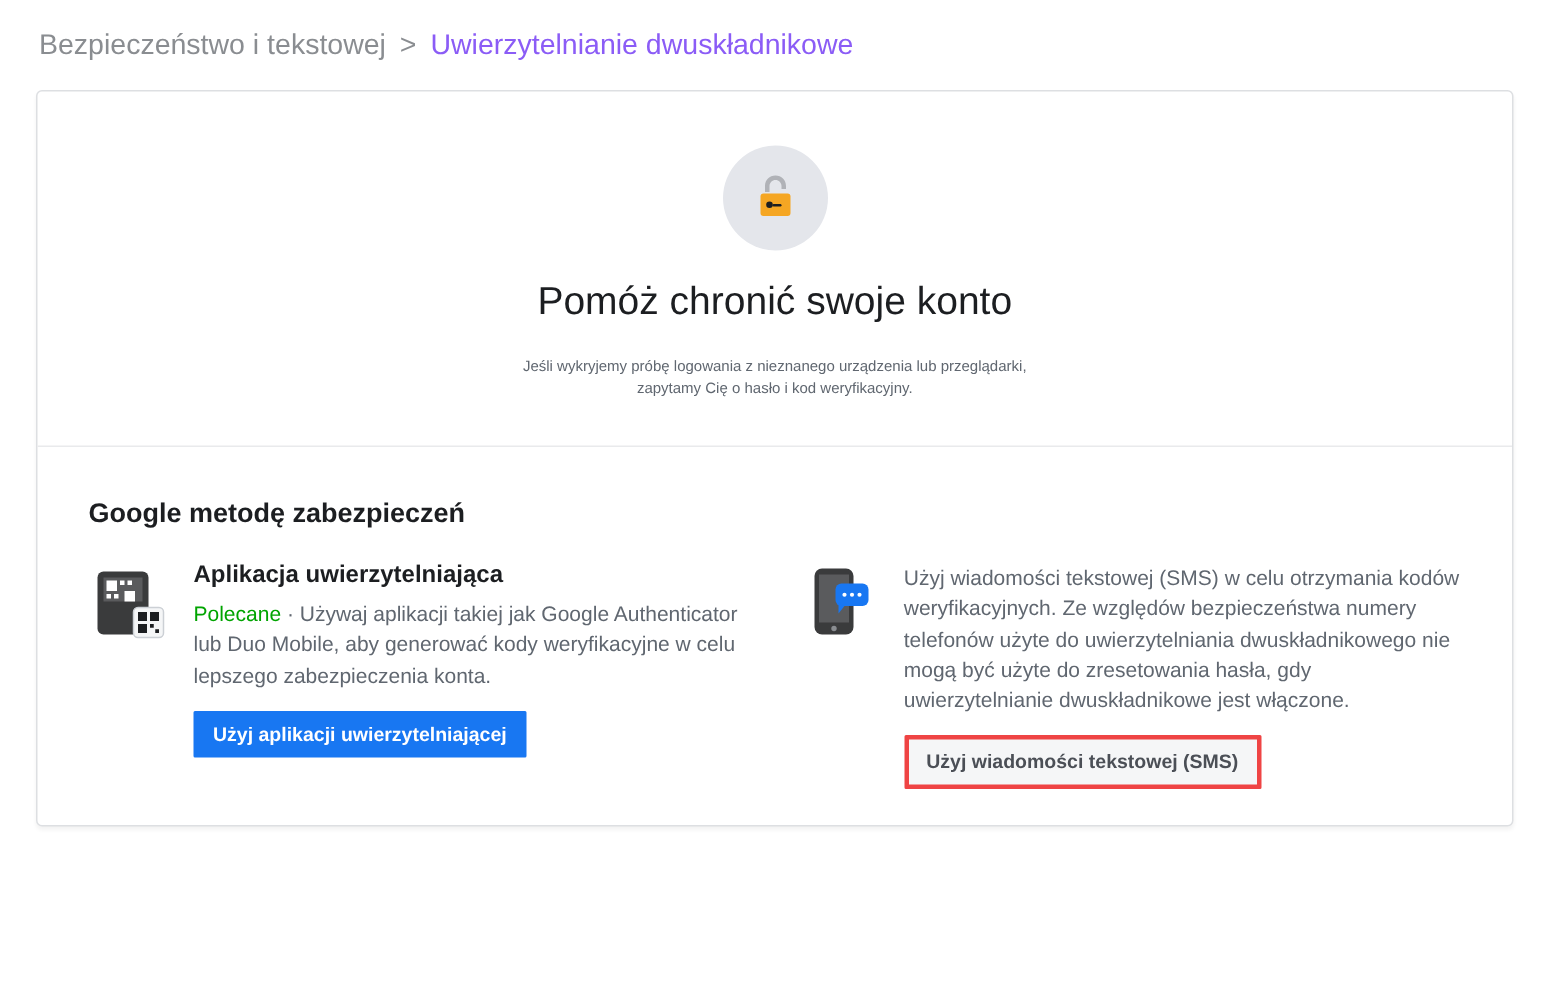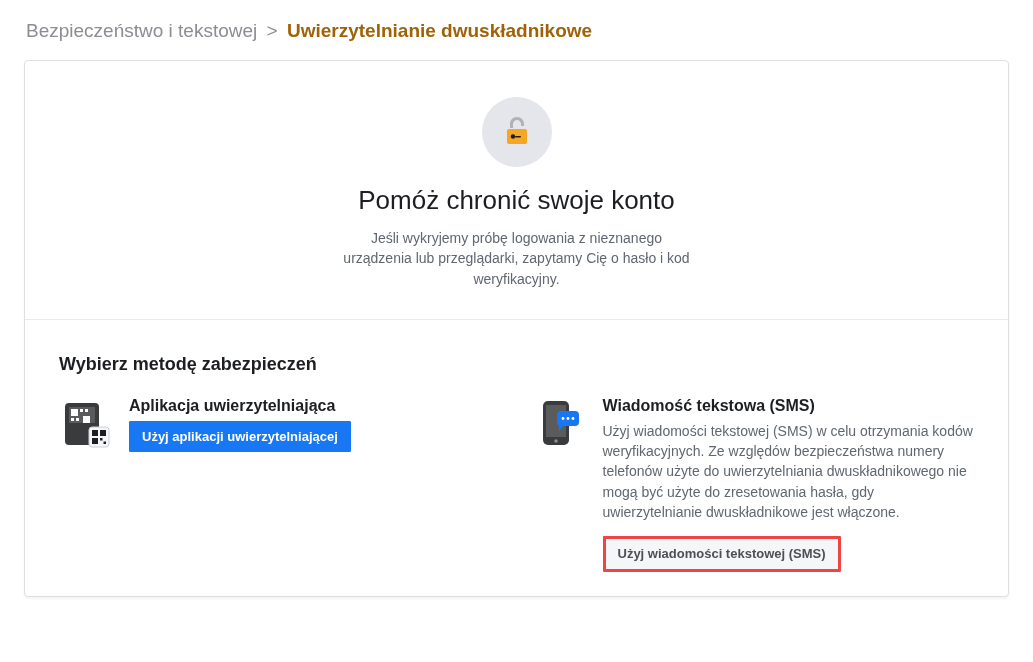--- a/index.html
+++ b/index.html
@@ -10,21 +10,21 @@
       height: 662px;
       padding: 10px 24px;
       color: #1c1e21;
     }
     .breadcrumb {
       font-size: 19px;
       color: #8a8d91;
       margin: 10px 0 18px 2px;
       font-weight: 400;
     }
-    .breadcrumb .current { color: #a16207; font-weight: 700; }
+    .breadcrumb .current { color: #8b5cf6; font-weight: 400; }
     .sep { color: #8a8d91; margin: 0 4px; }
 
     .card {
       border: 1px solid #dddfe2;
       border-radius: 4px;
       background: #fff;
       box-shadow: 0 2px 3px rgba(0,0,0,0.05);
     }
 
     .hero {
@@ -32,22 +32,22 @@
       padding: 36px 120px 30px;
       border-bottom: 1px solid #e9eaec;
     }
     .lock-circle {
       width: 70px; height: 70px;
       border-radius: 50%;
       background: #e4e6eb;
       margin: 0 auto 18px;
       display: flex; align-items: center; justify-content: center;
     }
-    .h-title { font-size: 26px; font-weight: 400; color: #1c1e21; margin-bottom: 12px; }
-    .h-desc  { font-size: 14px; color: #606770; line-height: 1.45; max-width: 360px; margin: 0 auto; }
+    .h-title { font-size: 26px; font-weight: 400; color: #1c1e21; margin-bottom: 22px; }
+    .h-desc  { font-size: 10px; color: #606770; line-height: 1.45; max-width: 360px; margin: 0 auto; }
 
     .methods { padding: 34px 34px 24px; }
     .m-heading { font-size: 18px; font-weight: 700; color: #1c1e21; margin-bottom: 22px; }
     .cols { display: flex; gap: 32px; }
     .col { flex: 1; display: flex; gap: 18px; align-items: flex-start; }
 
     .icon-slot {
       width: 52px; height: 52px;
       flex: 0 0 52px;
       display: flex; align-items: center; justify-content: center;
@@ -95,21 +95,21 @@
         <rect x="7" y="14" width="20" height="15" rx="2" fill="#f5a623"></rect>
         <circle cx="13" cy="21.5" r="2.2" fill="#1c1e21"></circle>
         <rect x="15" y="21" width="6" height="1.6" rx="0.8" fill="#1c1e21"></rect>
       </svg>
     </div>
     <div class="h-title">Pomóż chronić swoje konto</div>
     <div class="h-desc">Jeśli wykryjemy próbę logowania z nieznanego urządzenia lub przeglądarki, zapytamy Cię o hasło i kod weryfikacyjny.</div>
   </div>
 
   <div class="methods">
-    <div class="m-heading">Wybierz metodę zabezpieczeń</div>
+    <div class="m-heading">Google metodę zabezpieczeń</div>
 
     <div class="cols">
 
       <div class="col">
         <div class="icon-slot">
           <svg width="52" height="52" viewBox="0 0 52 52">
             <rect x="6" y="6" width="34" height="42" rx="4" fill="#3a3b3c"></rect>
             <rect x="10" y="10" width="26" height="16" fill="#5a5b5d"></rect>
             <rect x="12" y="12" width="7" height="7" fill="#fff"></rect>
             <rect x="21" y="12" width="3" height="3" fill="#fff"></rect>
@@ -120,39 +120,41 @@
             <rect x="30" y="30" width="20" height="20" rx="3" fill="#f5f6f7" stroke="#ccd0d5"></rect>
             <rect x="33" y="33" width="6" height="6" fill="#1c1e21"></rect>
             <rect x="41" y="33" width="6" height="6" fill="#1c1e21"></rect>
             <rect x="33" y="41" width="6" height="6" fill="#1c1e21"></rect>
             <rect x="41" y="41" width="2.5" height="2.5" fill="#1c1e21"></rect>
             <rect x="44.5" y="44.5" width="2.5" height="2.5" fill="#1c1e21"></rect>
           </svg>
         </div>
         <div>
           <div class="opt-title">Aplikacja uwierzytelniająca</div>
+          <div class="opt-desc">
+            <span class="rec">Polecane</span><span class="dot"> · </span><span>Używaj aplikacji takiej jak Google Authenticator lub Duo Mobile, aby generować kody weryfikacyjne w celu lepszego zabezpieczenia konta.</span>
+          </div>
           <button class="btn btn-primary">Użyj aplikacji uwierzytelniającej</button>
         </div>
       </div>
 
       <div class="col">
         <div class="icon-slot">
           <svg width="52" height="52" viewBox="0 0 52 52">
             <rect x="10" y="4" width="26" height="44" rx="5" fill="#3a3b3c"></rect>
             <rect x="13" y="8" width="20" height="32" fill="#5a5b5d"></rect>
             <circle cx="23" cy="44" r="1.8" fill="#8a8d91"></circle>
             <rect x="24" y="14" width="22" height="15" rx="4" fill="#1877f2"></rect>
             <path d="M30 29l-4 5v-7z" fill="#1877f2"></path>
             <circle cx="30" cy="21.5" r="1.4" fill="#fff"></circle>
             <circle cx="35" cy="21.5" r="1.4" fill="#fff"></circle>
             <circle cx="40" cy="21.5" r="1.4" fill="#fff"></circle>
           </svg>
         </div>
         <div>
-          <div class="opt-title">Wiadomość tekstowa (SMS)</div>
           <div class="opt-desc">Użyj wiadomości tekstowej (SMS) w celu otrzymania kodów weryfikacyjnych. Ze względów bezpieczeństwa numery telefonów użyte do uwierzytelniania dwuskładnikowego nie mogą być użyte do zresetowania hasła, gdy uwierzytelnianie dwuskładnikowe jest włączone.</div>
           <button class="btn btn-secondary">Użyj wiadomości tekstowej (SMS)</button>
         </div>
       </div>
     </div>
   </div>
 
 </div>
 
 </body></html>

